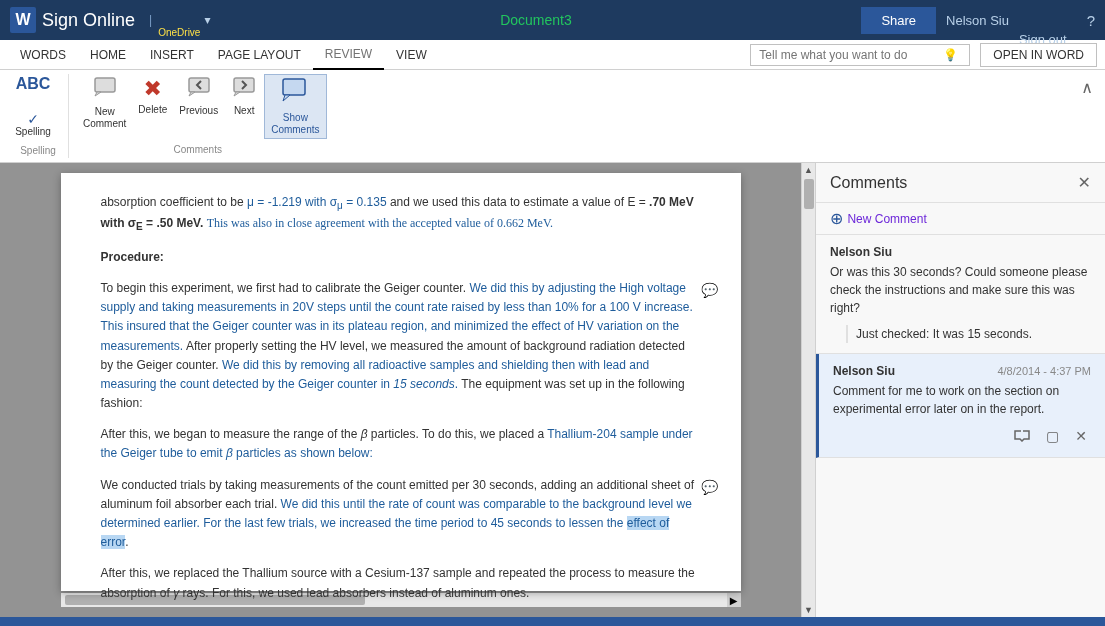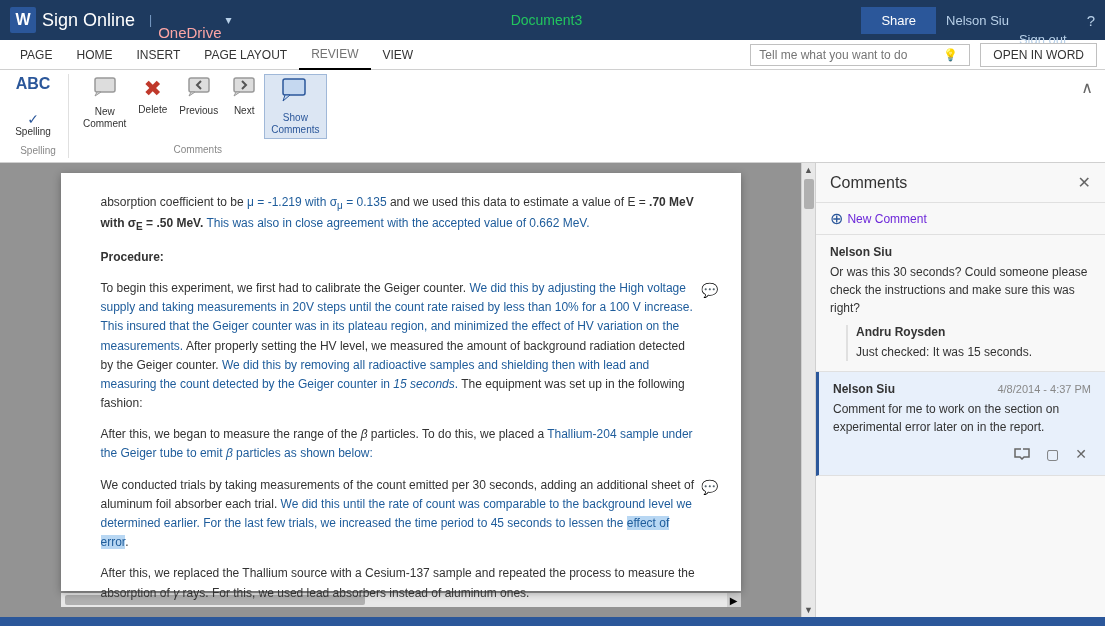--- a/index.html
+++ b/index.html
@@ -275,31 +275,31 @@
   </style>
 </head>
 <body>
 
 <div id="title-bar">
   <div id="word-logo">
     <div class="w-icon">W</div>
     <span>Sign Online</span>
   </div>
   <span id="title-divider" style="color:#7a9cc5;margin:0 6px;">|</span>
-  <span id="onedrive-link" style="color:#fca5a5;font-size:15px;cursor:pointer;margin-top:24px;">OneDrive</span>
+  <span id="onedrive-link" style="color:#fde047;font-size:10px;cursor:pointer;margin-top:24px;">OneDrive</span>
   <span id="dropdown-arrow" style="color:#b8d0e8;margin-left:4px;cursor:pointer;">▾</span>
   <span id="doc-title">Document3</span>
   <button id="share-btn">Share</button>
   <span id="user-name">Nelson Siu</span>
   <span id="sign-out">Sign out</span>
   <span id="help-btn" style="color:#b8d0e8;margin-left:10px;">?</span>
 </div>
 
 <div id="menu-bar">
-  <div class="menu-item">PAGE</div>
+  <div class="menu-item">WORDS</div>
   <div class="menu-item">HOME</div>
   <div class="menu-item">INSERT</div>
   <div class="menu-item">PAGE LAYOUT</div>
   <div class="menu-item active">REVIEW</div>
   <div class="menu-item">VIEW</div>
   <div id="tell-me-box">
     <input type="text" placeholder="Tell me what you want to do" style="">
     <span id="tell-me-icon">💡</span>
   </div>
   <button id="open-in-word">OPEN IN WORD</button>
@@ -376,21 +376,21 @@
   <div class="ribbon-collapse" style="margin-left:auto;align-self:flex-start;">∧</div>
 </div>
 
 <div id="main-area">
 
   <div id="doc-area" style="display:flex;flex-direction:column;align-items:center;">
     <div id="doc-page">
 
       <div class="doc-text">
         absorption coefficient to be <span style="color:#1e5c9b;">μ = -1.219 with σ<sub>μ</sub> = 0.135</span> and we used this data to estimate a value of E =
-        <span style="font-weight:bold;">.70 MeV with σ<sub>E</sub> = .50 MeV.</span> <span style="color:#1e5c9b;">This was also in close agreement with the accepted value of 0.662 MeV.</span>
+        <span style="font-weight:bold;">.70 MeV with σ<sub>E</sub> = .50 MeV.</span> <span style="color:#1e5c9b;font-family:Liberation Serif, serif;">This was also in close agreement with the accepted value of 0.662 MeV.</span>
       </div>
 
       <div class="doc-text bold">Procedure:</div>
 
       <div class="doc-text" style="position:relative;">
         To begin this experiment, we first had to calibrate the Geiger counter. <span style="color:#1e5c9b;">We did this by adjusting the</span>
         <span style="position:absolute;right:-18px;top:0;color:#2b579a;font-size:14px;">💬</span>
         <span style="color:#1e5c9b;">High voltage supply and taking measurements in 20V steps until the count rate raised by less than 10% for a 100 V increase. This insured that the Geiger counter was in its plateau region, and minimized the effect of HV variation on the measurements.</span> After properly setting the HV level, we measured the amount of background radiation detected by the Geiger counter. <span style="color:#1e5c9b;">We did this by removing all radioactive samples and shielding then with lead and measuring the count detected by the Geiger counter in <span style="font-style:italic;">15 seconds</span>.</span> The equipment was set up in the following fashion:
       </div>
 
@@ -427,21 +427,20 @@
     </div>
     <div id="new-comment-btn">
       <span style="font-size:16px;color:#2b579a;">⊕</span>
       <span style="color:#6d28d9;">New Comment</span>
     </div>
 
     <div class="comment-thread">
       <div class="comment-author">Nelson Siu</div>
       <div class="comment-body">Or was this 30 seconds?  Could someone please check the instructions and make sure this was right?</div>
       <div class="comment-reply">
-        <div class="comment-author">Andru Roysden</div>
         <div class="comment-body">Just checked: It was 15 seconds.</div>
       </div>
     </div>
 
     <div class="comment-thread active">
       <div style="display:flex;justify-content:space-between;align-items:baseline;">
         <div class="comment-author">Nelson Siu</div>
         <div class="comment-date">4/8/2014 - 4:37 PM</div>
       </div>
       <div class="comment-body">Comment for me to work on the section on experimental error later on in the report.</div>

